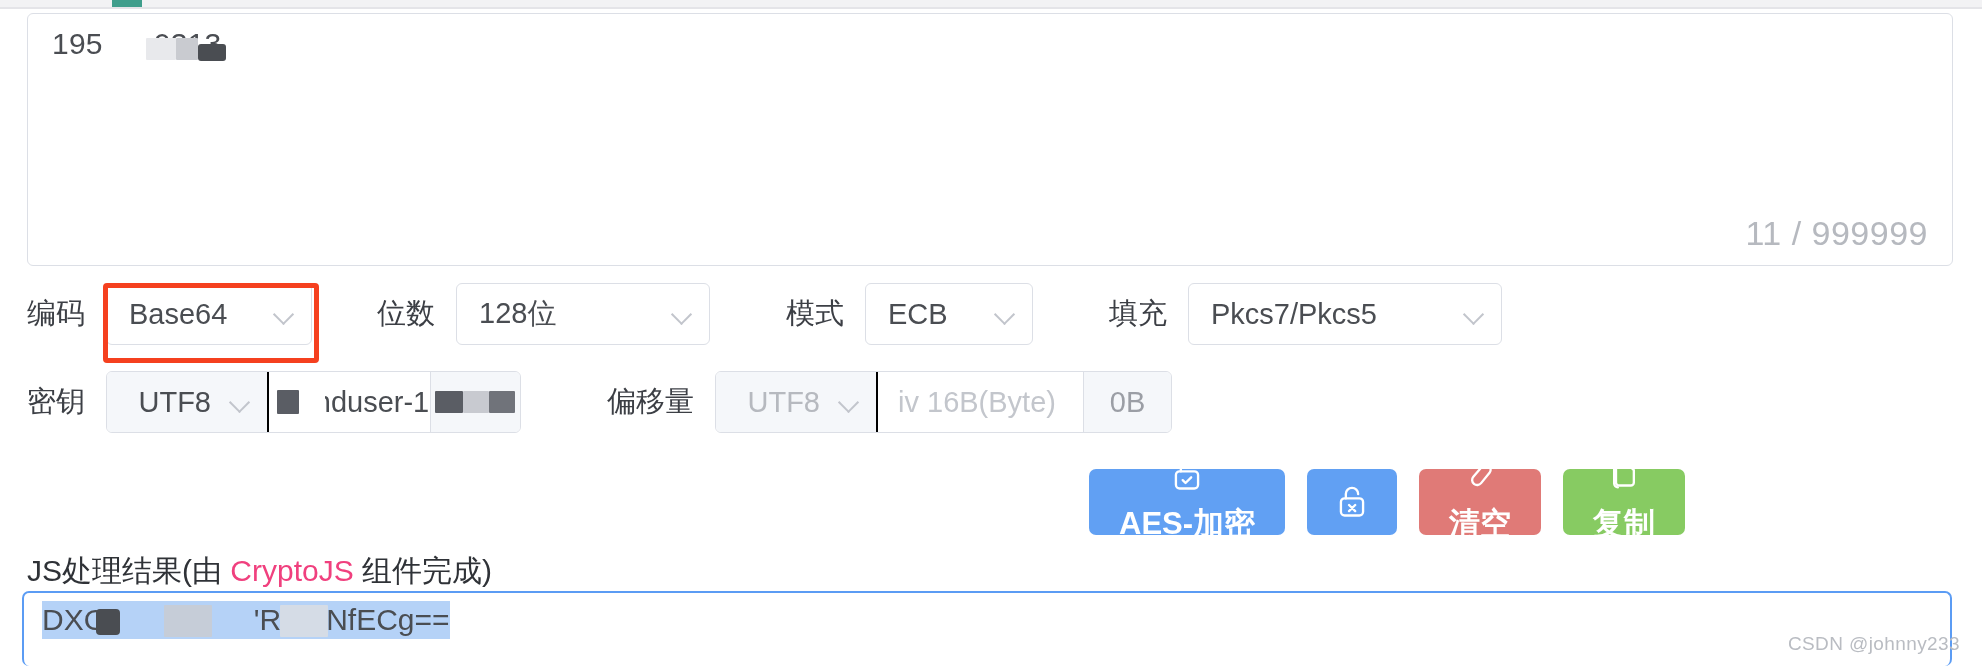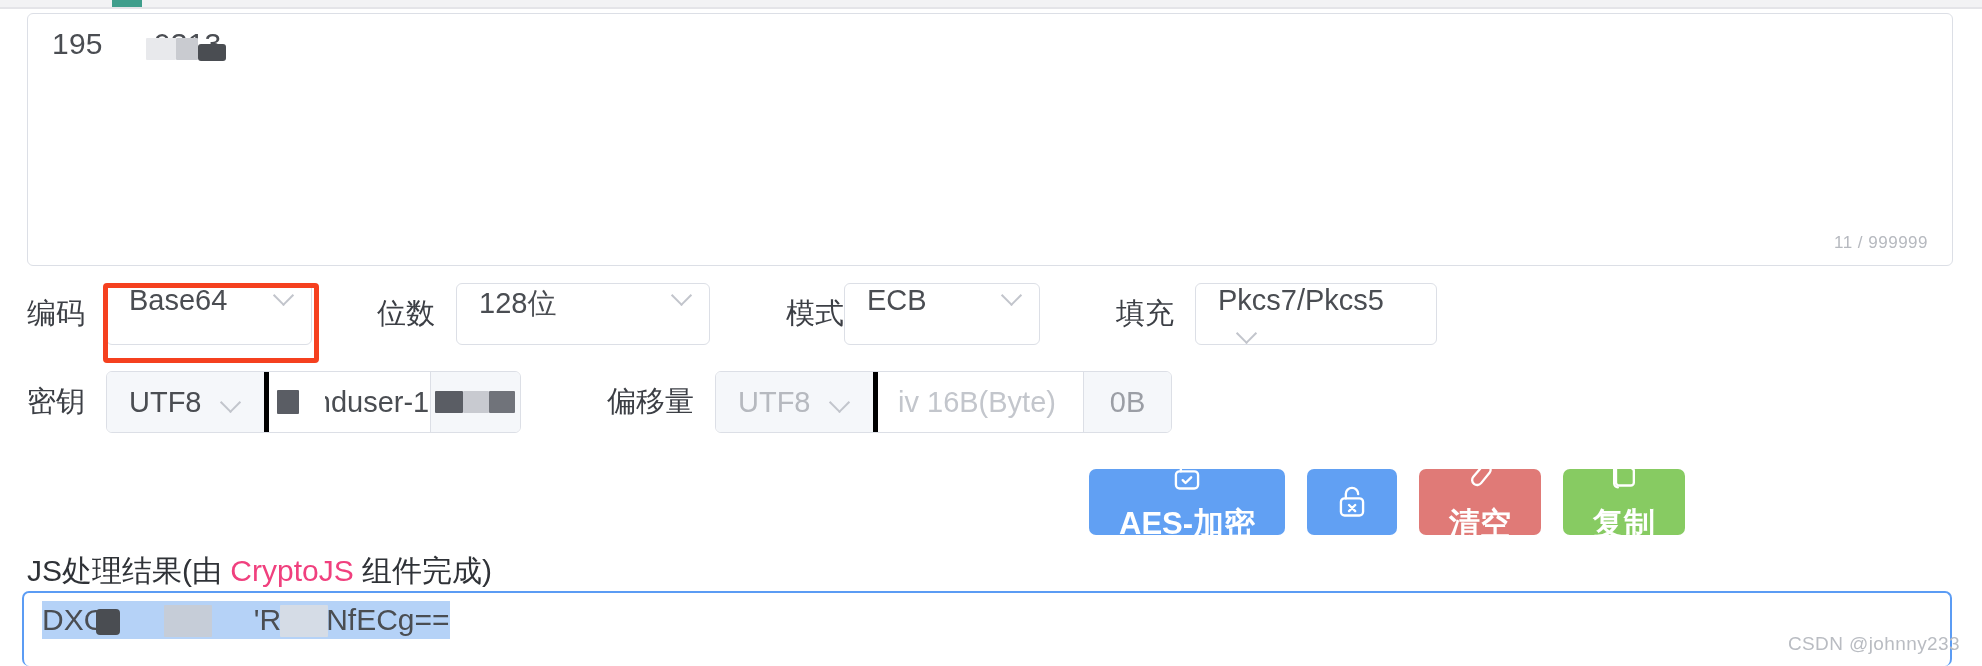--- a/index.html
+++ b/index.html
@@ -38,35 +38,35 @@
     font-size: 30px; color: #4a4d52; letter-spacing: 0.2px;
     white-space: pre;
   }
   
   .mos { position: absolute; border-radius: 1px; }
   .m1 { left: 118px; top: 24px; width: 30px; height: 22px; background: #e8e9ec; }
   .m2 { left: 148px; top: 24px; width: 22px; height: 22px; background: #c9cbd0; }
   .m3 { left: 170px; top: 30px; width: 28px; height: 17px; background: #4a4d52; border-radius: 3px; }
   .char-count {
     position: absolute; right: 24px; bottom: 12px;
-    font-size: 17px; color: #b6b9bf; letter-spacing: 0.5px;
+    font-size: 34px; color: #b6b9bf; letter-spacing: 0.5px;
   }
 
   
   .row { position: absolute; display: flex; align-items: center; }
   .row-a { left: 27px; top: 283px; }
   .row-b { left: 27px; top: 371px; }
 
   .field-label {
     font-size: 29px; color: #3c3f45; white-space: nowrap;
     font-family: "Liberation Sans", "DejaVu Sans", sans-serif;
   }
 
   .select {
-    position: relative; display: flex; align-items: flex-start;
+    position: relative; display: flex; align-items: center;
     justify-content: space-between;
     height: 62px; border: 1px solid #dcdfe6; border-radius: 6px;
     background: #fff; padding: 0 16px 0 22px;
   }
   .select-value { font-size: 29px; color: #4a4d52; white-space: nowrap; }
   .caret {
     width: 22px; height: 22px; flex: 0 0 22px; margin-left: 18px;
     position: relative;
   }
   .caret::before {
@@ -84,23 +84,23 @@
     pointer-events: none;
   }
 
   
   .compound {
     display: flex; align-items: stretch;
     border: 1px solid #dcdfe6; border-radius: 6px; overflow: hidden;
     height: 62px; background: #fff;
   }
   .compound .seg-select {
-    display: flex; align-items: center; justify-content: flex-start;
+    display: flex; align-items: center; justify-content: flex-end;
     background: #f5f7fa; padding: 0 16px 0 22px; min-width: 162px;
-    border-right: 5px solid #000000;
+    border-right: 2px solid #000000;
   }
   .compound .seg-select .select-value { font-size: 29px; color: #4a4d52; }
   .compound.dim .seg-select .select-value { color: #b6b9bf; }
   .compound .seg-input {
     position: relative; background: #fff; display: flex; align-items: center;
     padding: 0 20px; flex: 1 1 auto; min-width: 0;
   }
   .compound .seg-input .val {
     font-size: 29px; color: #4a4d52; white-space: nowrap; position: relative;
   }
@@ -179,27 +179,27 @@
       <span class="caret"></span>
     </div>
 
     <span class="field-label" style="margin-left:65px;">位数</span>
     <div class="select" style="width:254px; margin-left:21px;">
       <span class="select-value">128位</span>
       <span class="caret"></span>
     </div>
 
     <span class="field-label" style="margin-left:76px;">模式</span>
-    <div class="select" style="width:196px; ">
+    <div class="select" style="width:168px; margin-left:21px;">
       <span class="select-value">ECB</span>
       <span class="caret"></span>
     </div>
 
     <span class="field-label" style="margin-left:76px;">填充</span>
-    <div class="select" style="width:242px; margin-left:21px;flex-direction:column;">
+    <div class="select" style="width:314px; margin-left:21px;">
       <span class="select-value">Pkcs7/Pkcs5</span>
       <span class="caret"></span>
     </div>
   </div>
 
   <div class="redbox"></div>
 
   <div class="row row-b">
     <span class="field-label">密钥</span>
     <div class="compound" style="width:415px; margin-left:21px;">

